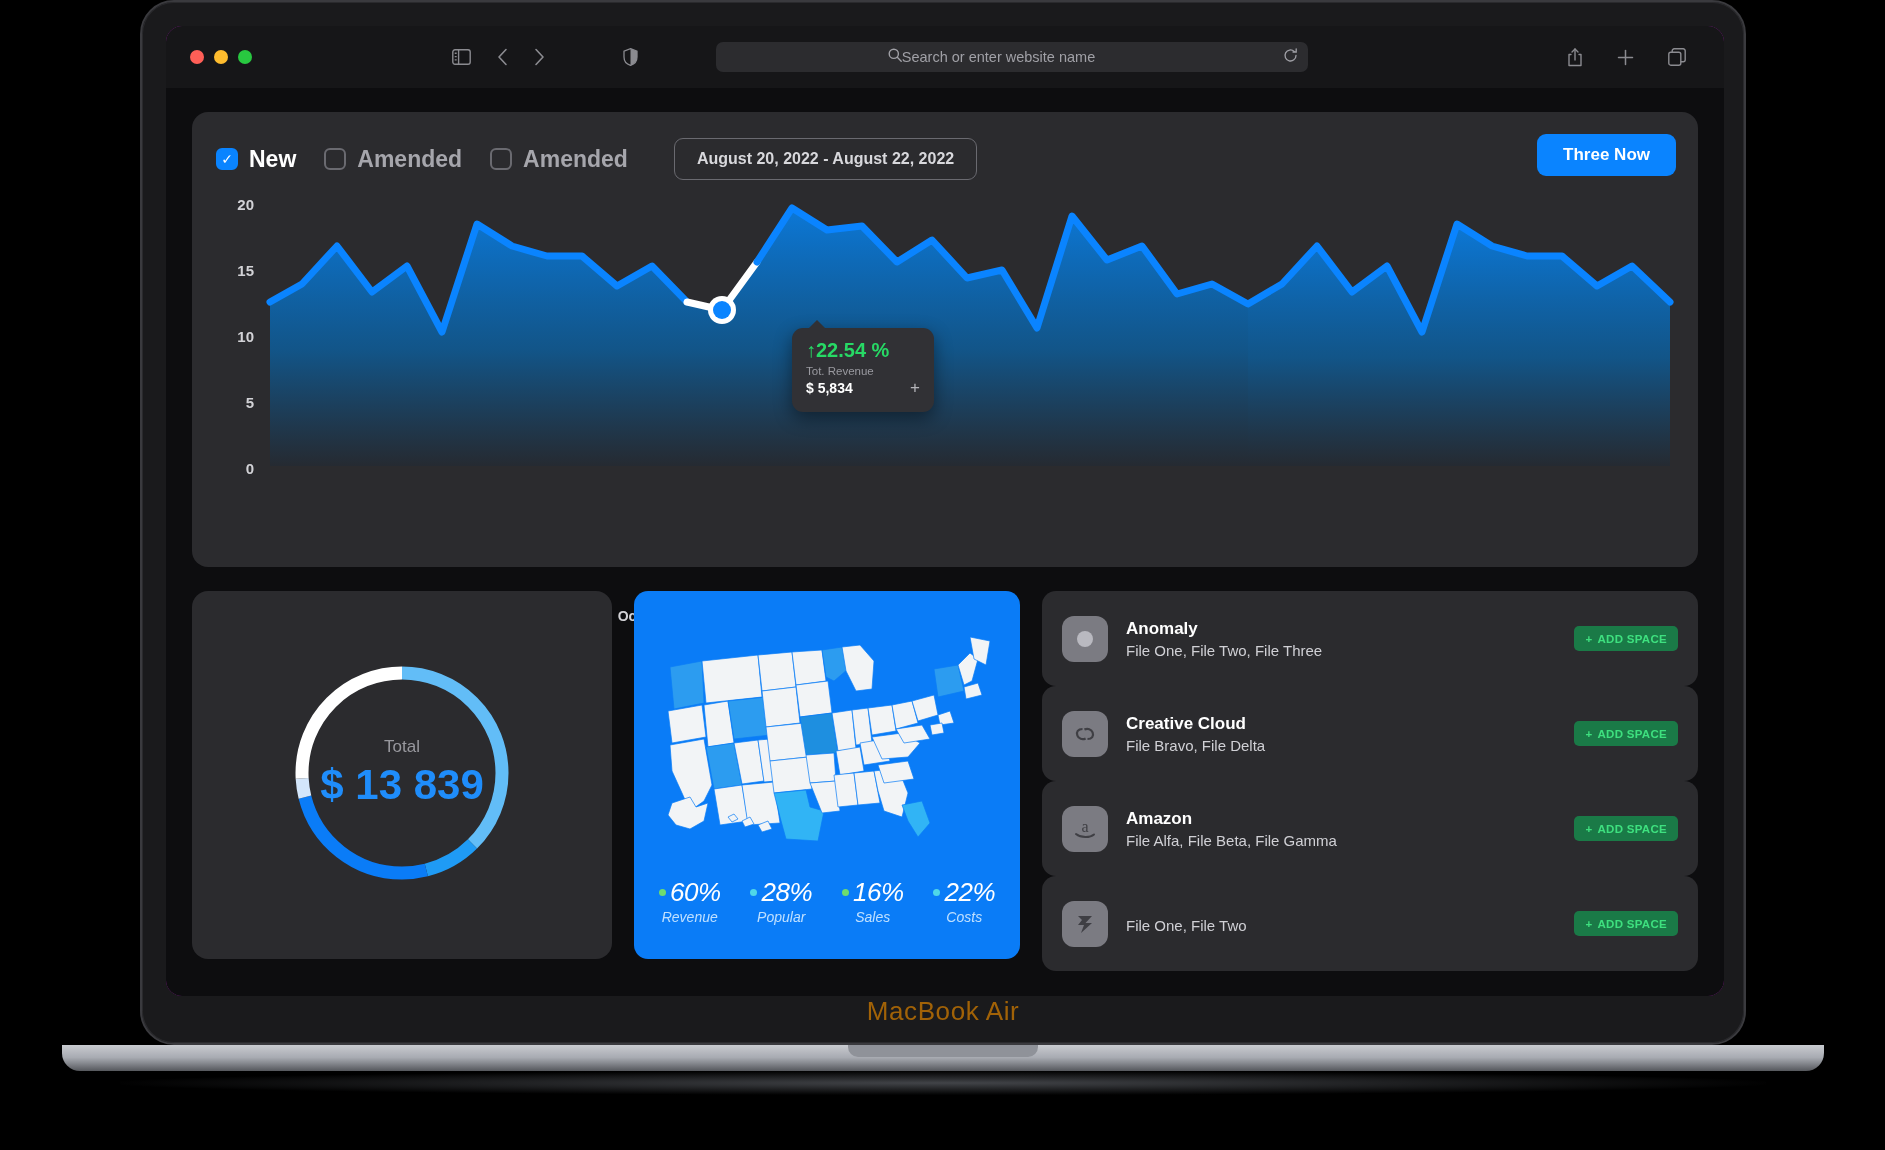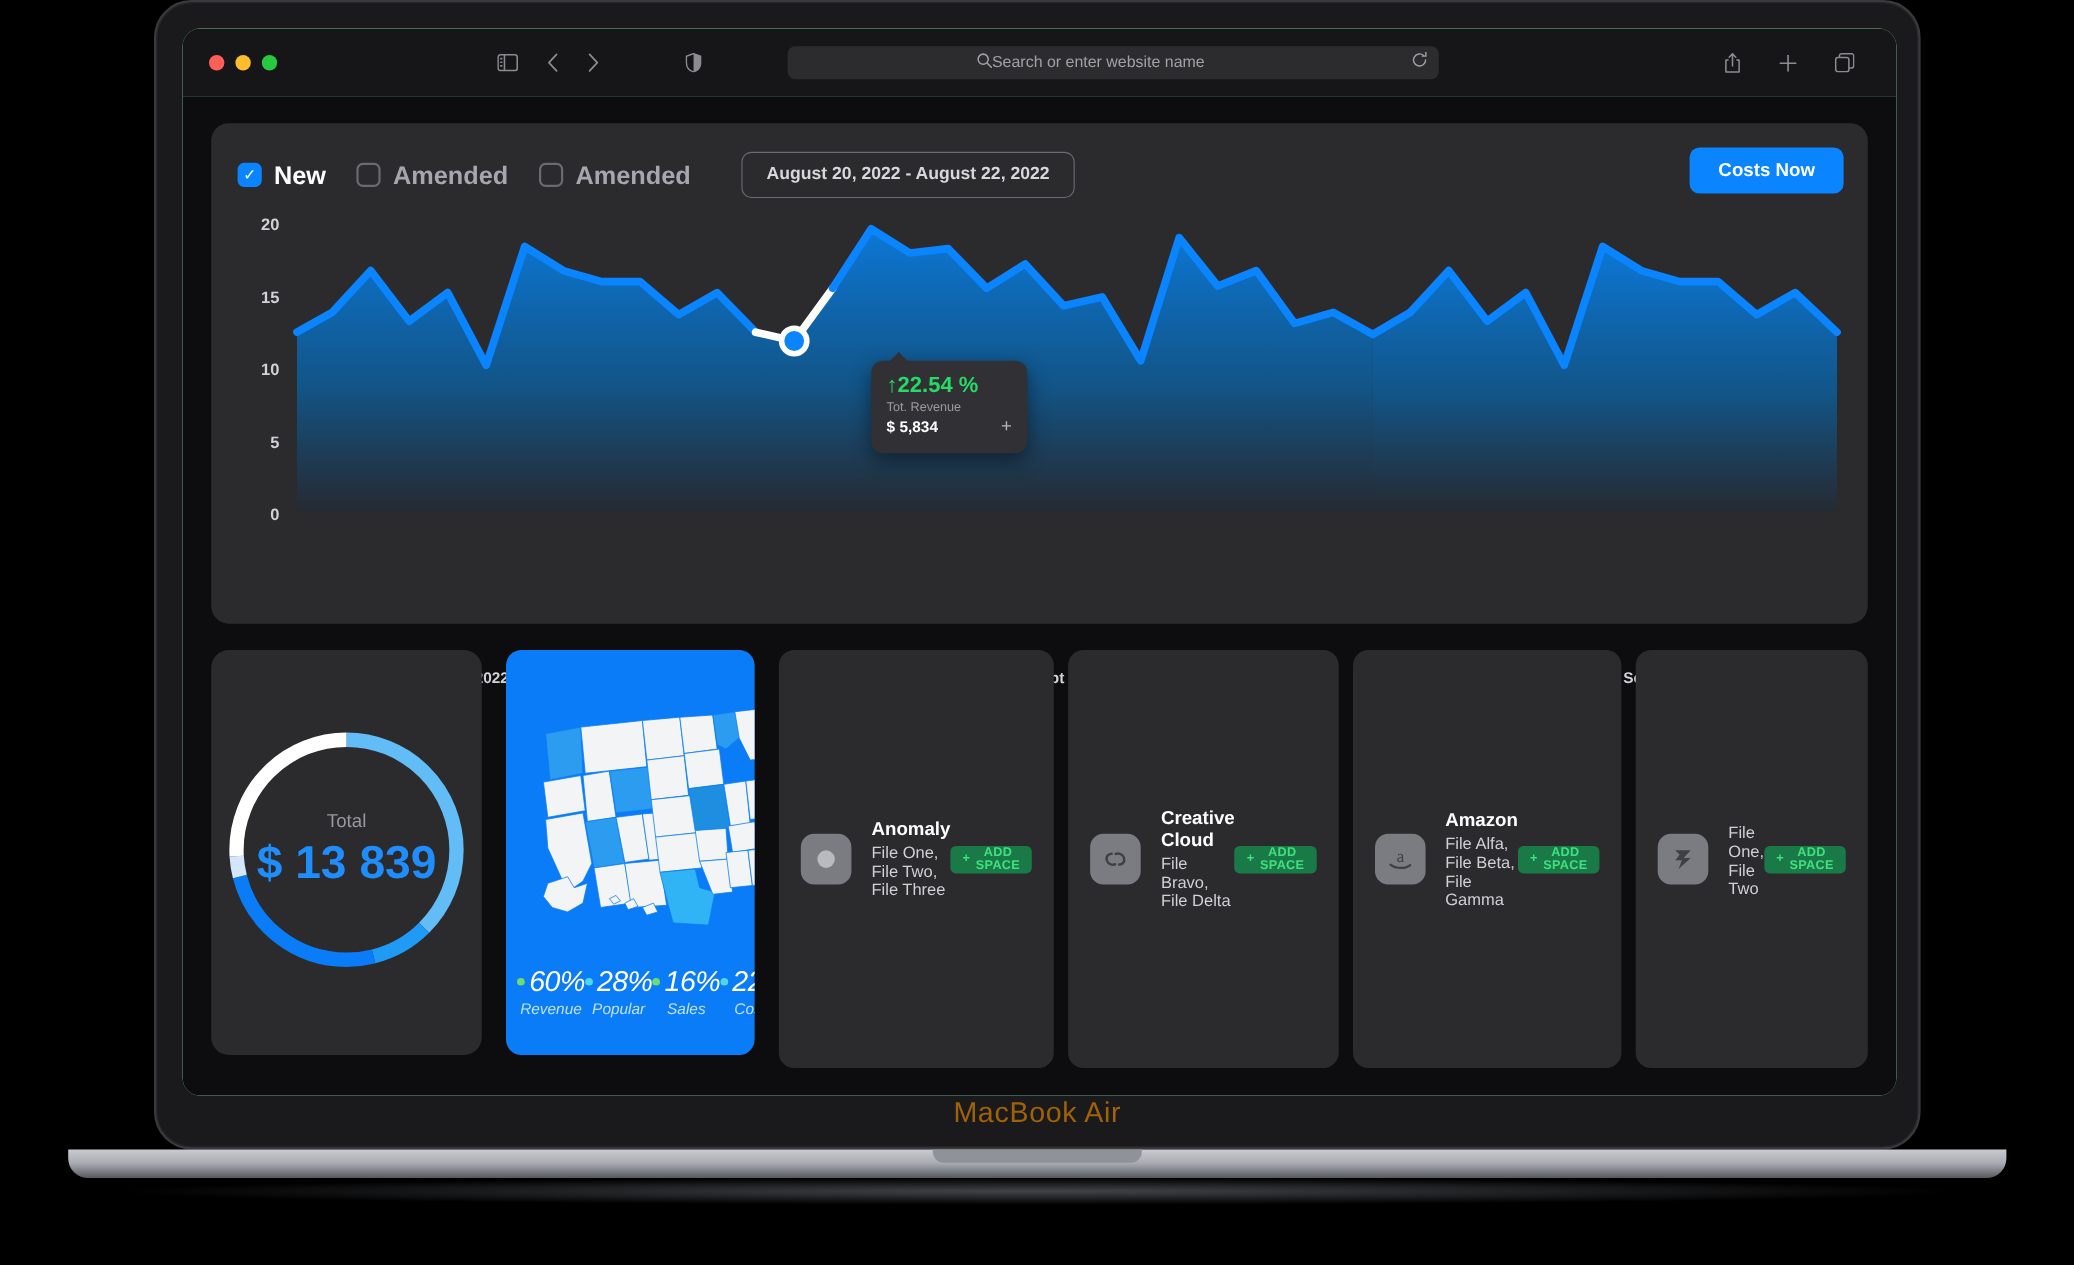--- a/index.html
+++ b/index.html
@@ -17,21 +17,21 @@
     width: 1606px; height: 1045px;
     background: #1a1a1c;
     border-radius: 34px;
     border: 2px solid #3a3a3e;
     box-shadow: inset 0 0 0 1px #2a2a2d;
   }
   #screen-bezel {
     position: absolute;
     left: 24px; top: 24px;
     width: 1558px; height: 970px;
-    background: #86efac;
+    background: #a21caf;
     border-radius: 16px;
     overflow: hidden;
   }
   #laptop-model-label {
     position: absolute;
     left: 0; right: 0; top: 994px;
     text-align: center;
     color: #a16207;
     font-size: 26px;
     letter-spacing: 0.6px;
@@ -206,21 +206,21 @@
   #map-legend {
     position: absolute; left: 0; right: 0; bottom: 34px;
     display: flex; justify-content: space-around; padding: 0 10px;
   }
   .legend-item { text-align: center; }
   .legend-top { display:flex; align-items:center; justify-content:center; gap: 4px; }
   .legend-dot { width: 7px; height: 7px; border-radius: 50%; }
   .legend-pct { color: #ffffff; font-size: 26px; font-weight: 300; letter-spacing: -0.5px; }
   .legend-name { color: #bfe0ff; font-size: 14px; margin-top: 1px; }
 
-  #apps-list { flex: 1; display: flex; flex-direction: row; gap: 13px; }
+  #apps-list { flex: 1; display: flex; flex-direction: column; }
   .app-row {
     flex: 1;
     background: #2b2b2e; border-radius: 14px;
     display: flex; align-items: center;
     padding: 0 20px;
   }
   .app-icon {
     width: 46px; height: 46px;
     background: #7b7b82; border-radius: 12px;
     display:flex; align-items:center; justify-content:center;
@@ -334,21 +334,21 @@
             <div class="checkbox"></div>
             <span class="check-label dim">Amended</span>
           </div>
           <div class="check-group">
             <div class="checkbox"></div>
             <span class="check-label dim">Amended</span>
           </div>
           <div id="date-range-pill">August 20, 2022 - August 22, 2022</div>
         </div>
 
-        <button id="start-now-button">Costs Now</button>
+        <button id="start-now-button">Three Now</button>
 
         <div id="chart-plot">
           <div class="y-tick" style="top:-4px">20</div>
           <div class="y-tick" style="top:62px">15</div>
           <div class="y-tick" style="top:128px">10</div>
           <div class="y-tick" style="top:194px">5</div>
           <div class="y-tick" style="top:260px">0</div>
 
           <svg id="chart-svg" width="1506" height="280" viewBox="0 0 1506 280" style="position:absolute;left:0;top:0">
             <defs>

